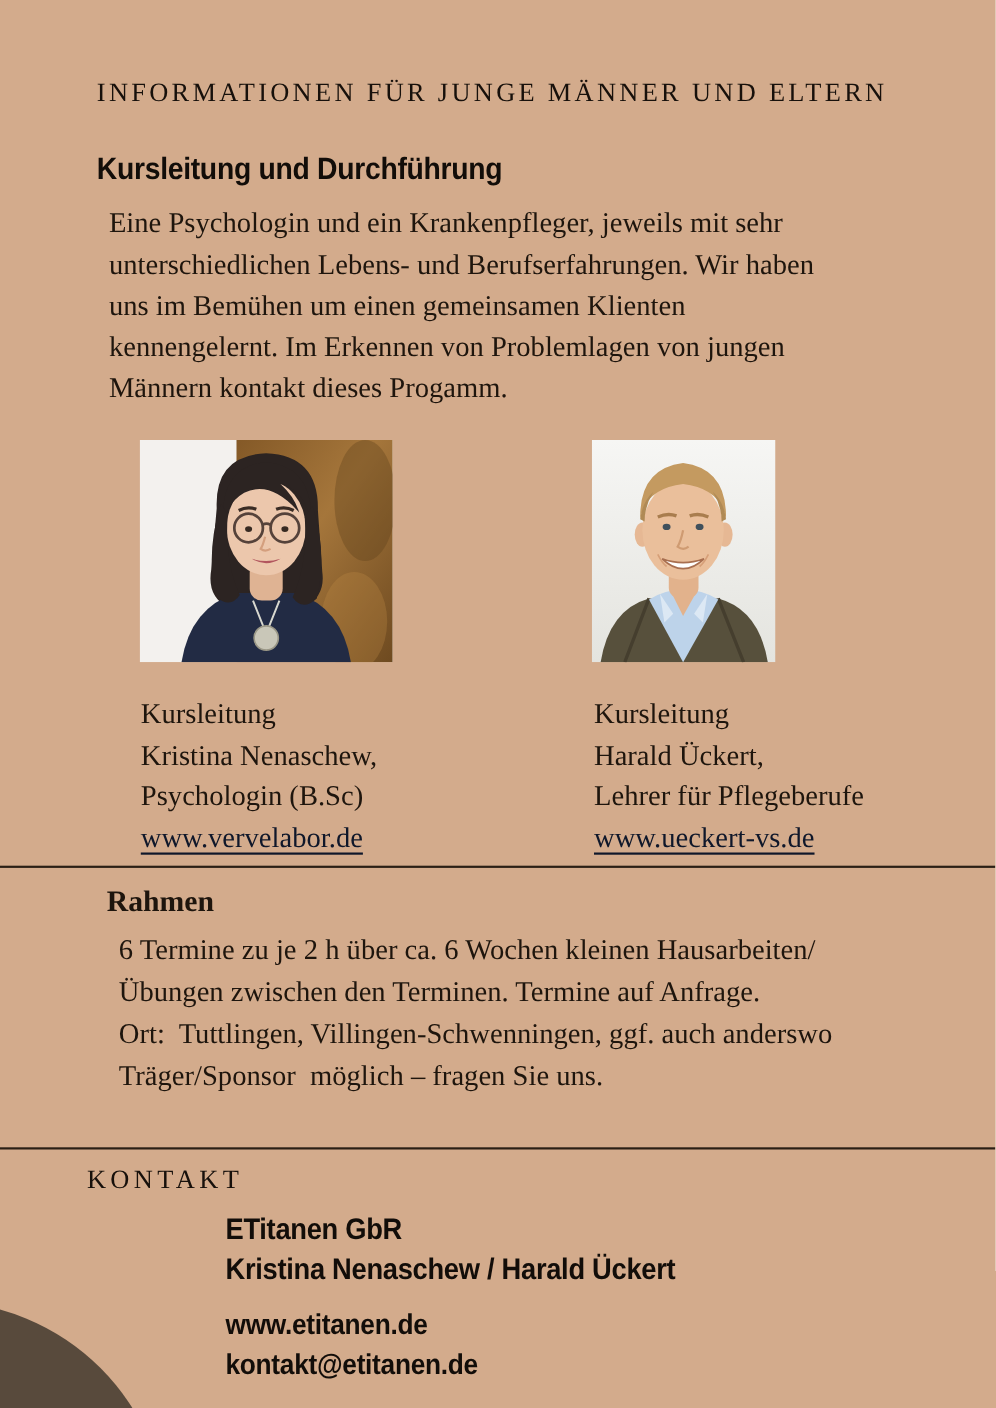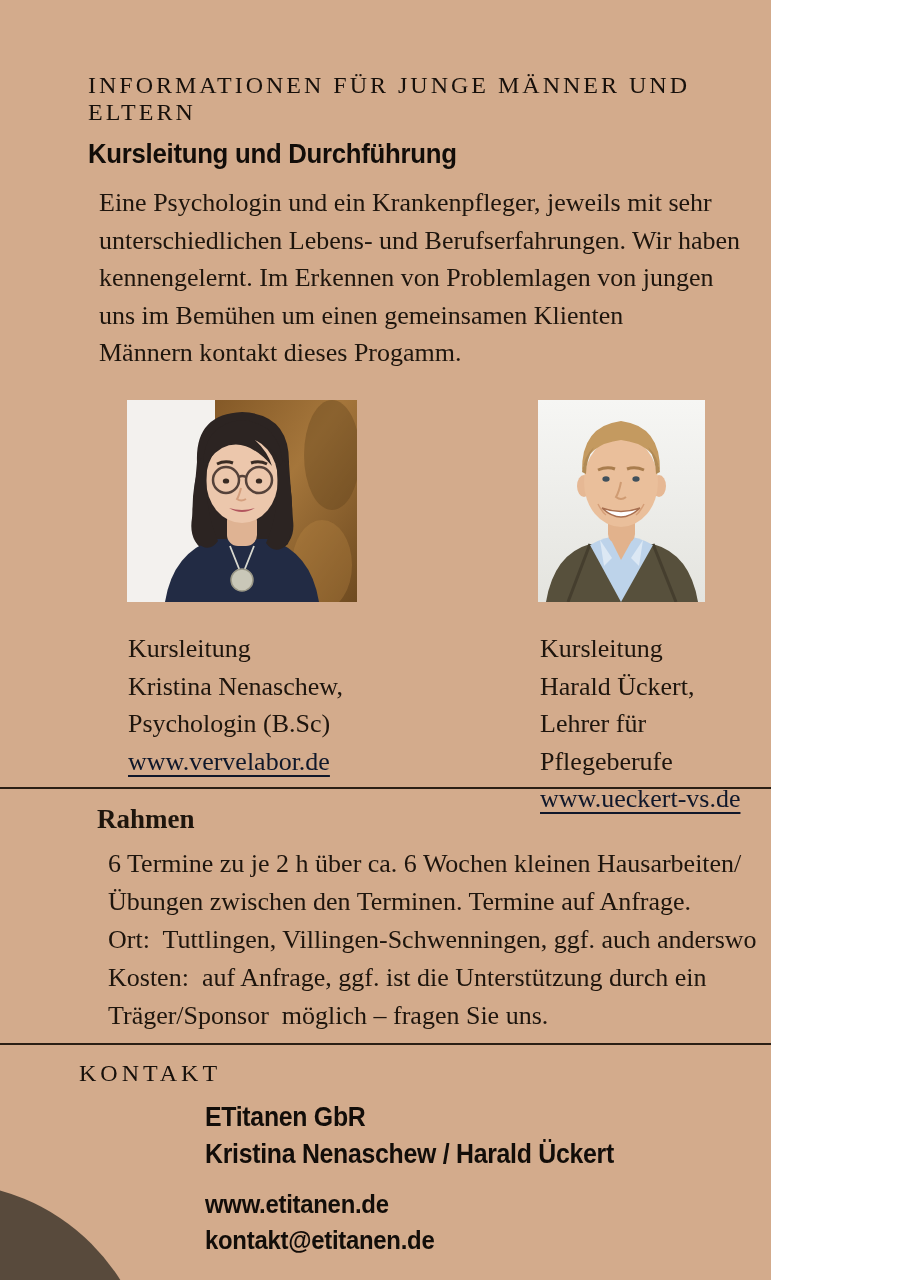--- a/index.html
+++ b/index.html
@@ -1,23 +1,22 @@
 <!DOCTYPE html>
 <html><head>
 <meta charset="utf-8">
 <style>
   html,body{margin:0;padding:0;}
   #page{
     position:relative;
-    width:754px;height:1280px;
+    width:905px;height:1280px;
     background:#d3ab8c;
     overflow:hidden;
     font-family:"Liberation Serif","DejaVu Serif",serif;
     color:#1e150d;
-    padding-left:17px;
   }
   .abs{position:absolute;}
   .pre{white-space:pre;margin-left:11px;}
 
   .doc-header{
     left:88px;top:72px;
     font-size:24px;letter-spacing:3px;
     font-family:"Liberation Serif","DejaVu Serif",serif;
     color:#17100b;
   }
@@ -72,22 +71,22 @@
 
 <div id="page">
 
   <div class="abs doc-header">INFORMATIONEN FÜR JUNGE MÄNNER UND ELTERN</div>
 
   <div class="abs section-title sans-bold">Kursleitung und Durchführung</div>
 
   <div class="abs paragraph">
     <div class="pre">Eine Psychologin und ein Krankenpfleger, jeweils mit sehr</div>
     <div class="pre">unterschiedlichen Lebens- und Berufserfahrungen. Wir haben</div>
+    <div class="pre">uns im Bemühen um einen gemeinsamen Klienten</div>
     <div class="pre">kennengelernt. Im Erkennen von Problemlagen von jungen</div>
-    <div class="pre">uns im Bemühen um einen gemeinsamen Klienten</div>
     <div class="pre">Männern kontakt dieses Progamm.</div>
   </div>
 
   <div class="abs photo photo-left">
     <svg viewBox="0 0 230 202" preserveAspectRatio="none" aria-hidden="true">
       <defs>
         <linearGradient id="rustbg" x1="0" y1="0" x2="1" y2="1">
           <stop offset="0" stop-color="#845927"></stop>
           <stop offset="0.45" stop-color="#a5763b"></stop>
           <stop offset="1" stop-color="#6e4a20"></stop>
@@ -164,21 +163,20 @@
     <div class="website">www.ueckert-vs.de</div>
   </div>
 
   <div class="abs divider divider-1"></div>
 
   <div class="abs rahmen-title">Rahmen</div>
   <div class="abs rahmen-body">
     <div class="pre">6 Termine zu je 2 h über ca. 6 Wochen kleinen Hausarbeiten/</div>
     <div class="pre">Übungen zwischen den Terminen. Termine auf Anfrage.</div>
     <div class="pre">Ort:  Tuttlingen, Villingen-Schwenningen, ggf. auch anderswo</div>
-    <div class="pre">Kosten:  auf Anfrage, ggf. ist die Unterstützung durch ein</div>
     <div class="pre">Träger/Sponsor  möglich – fragen Sie uns.</div>
   </div>
 
   <div class="abs divider divider-2"></div>
 
   <div class="abs kontakt-label">KONTAKT</div>
 
   <div class="abs contact-names sans-bold">
     <div>ETitanen GbR</div>
     <div>Kristina Nenaschew / Harald Ückert</div>

